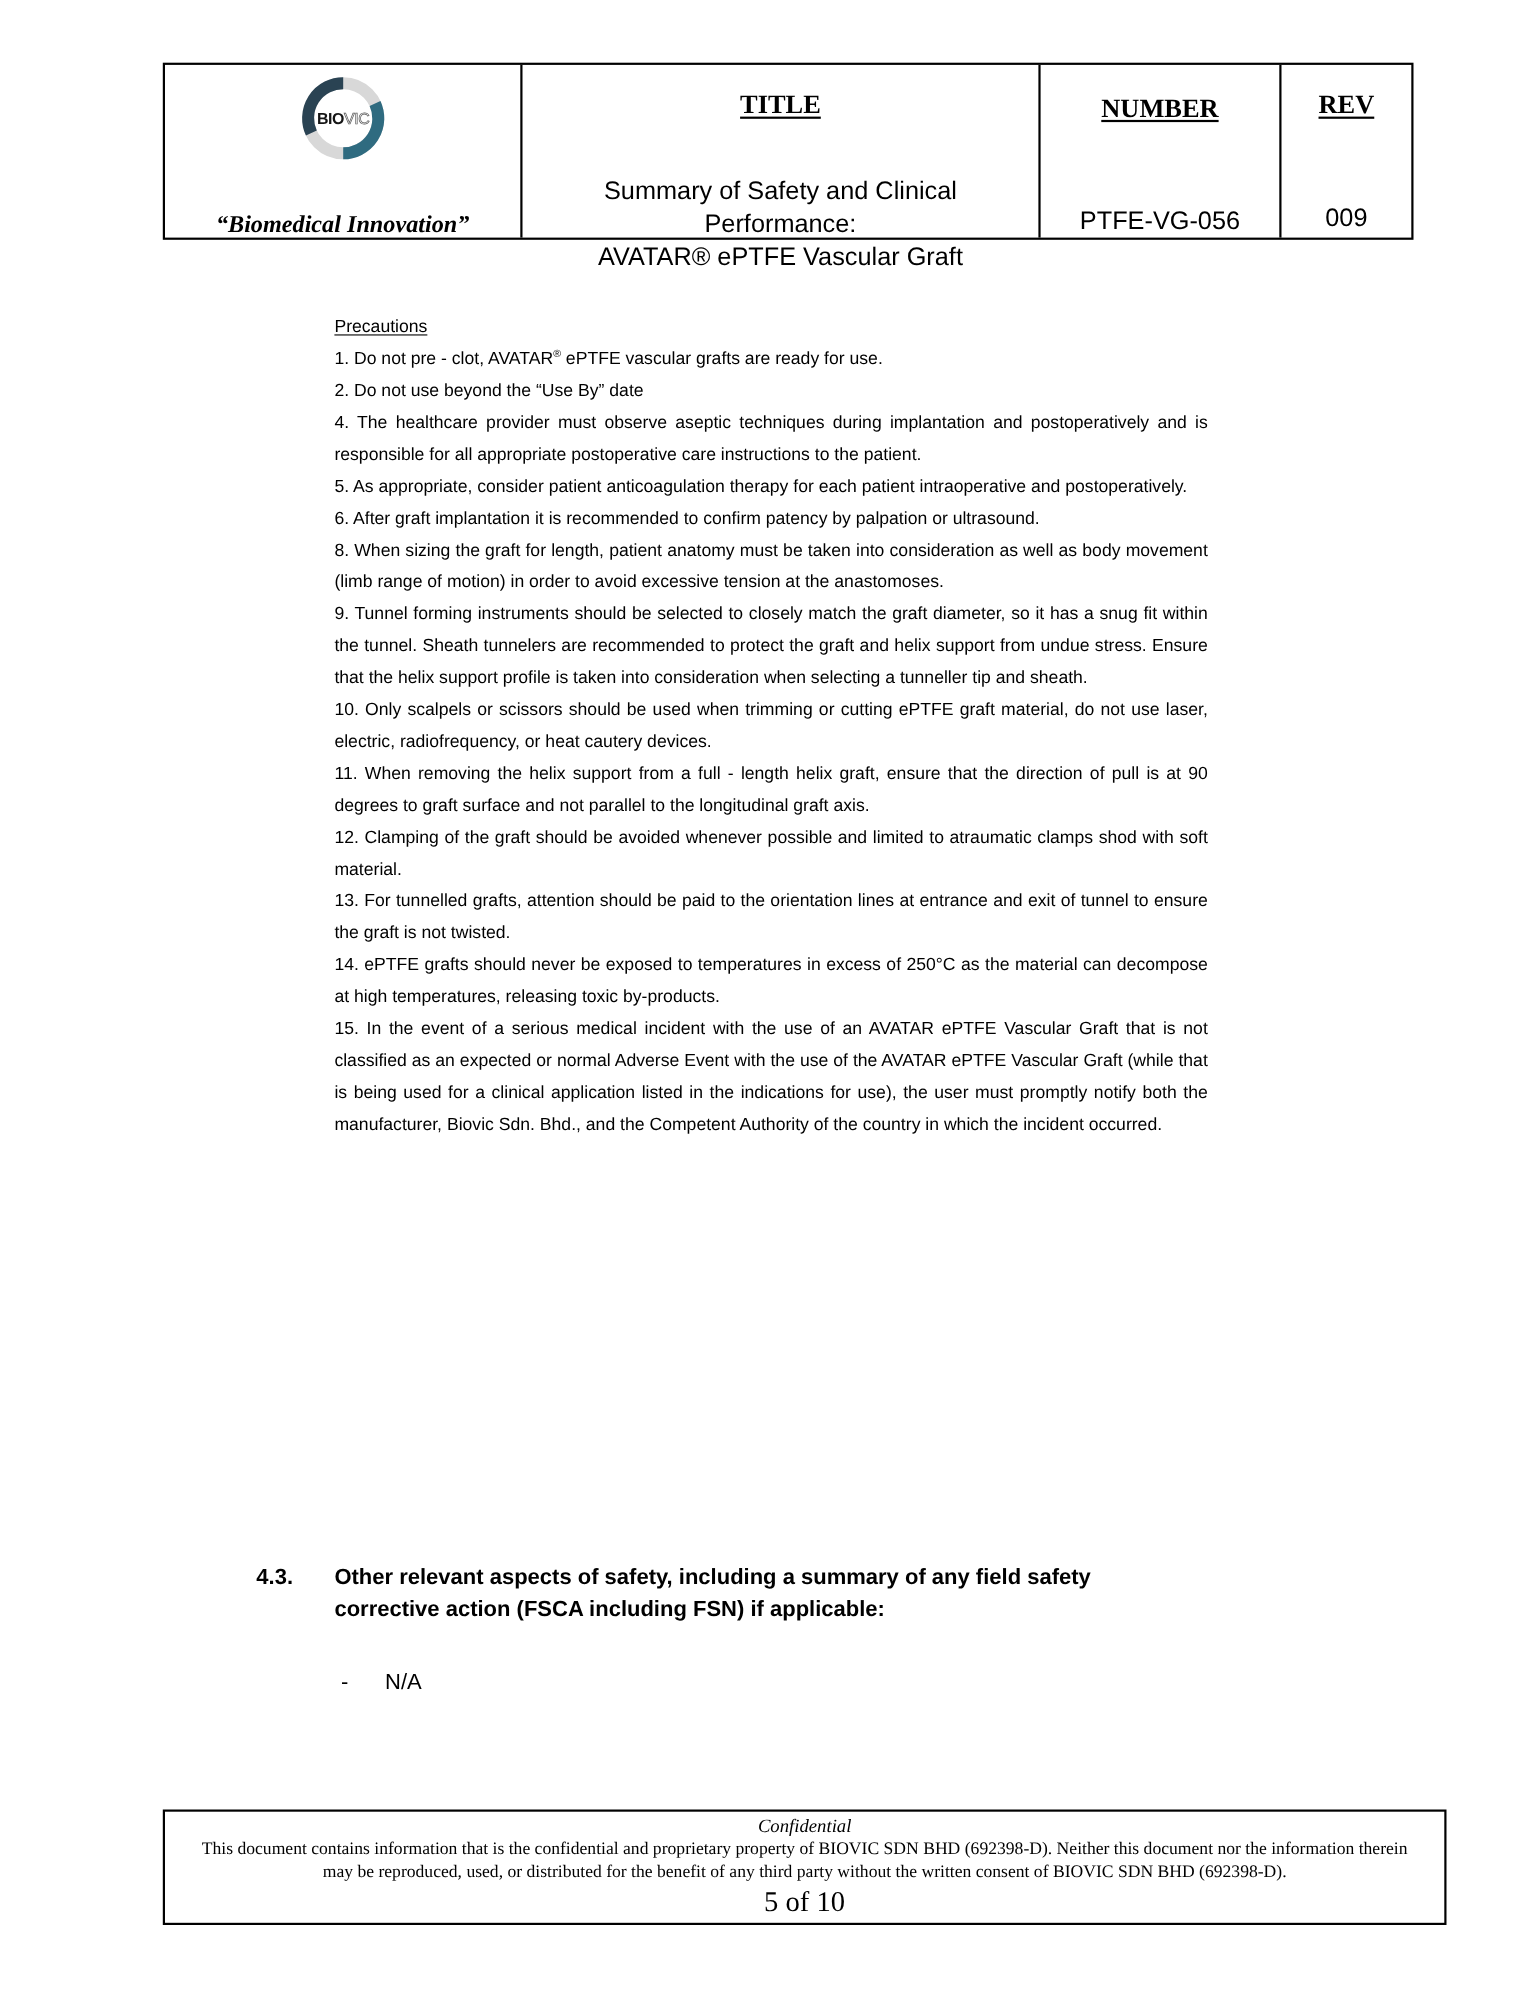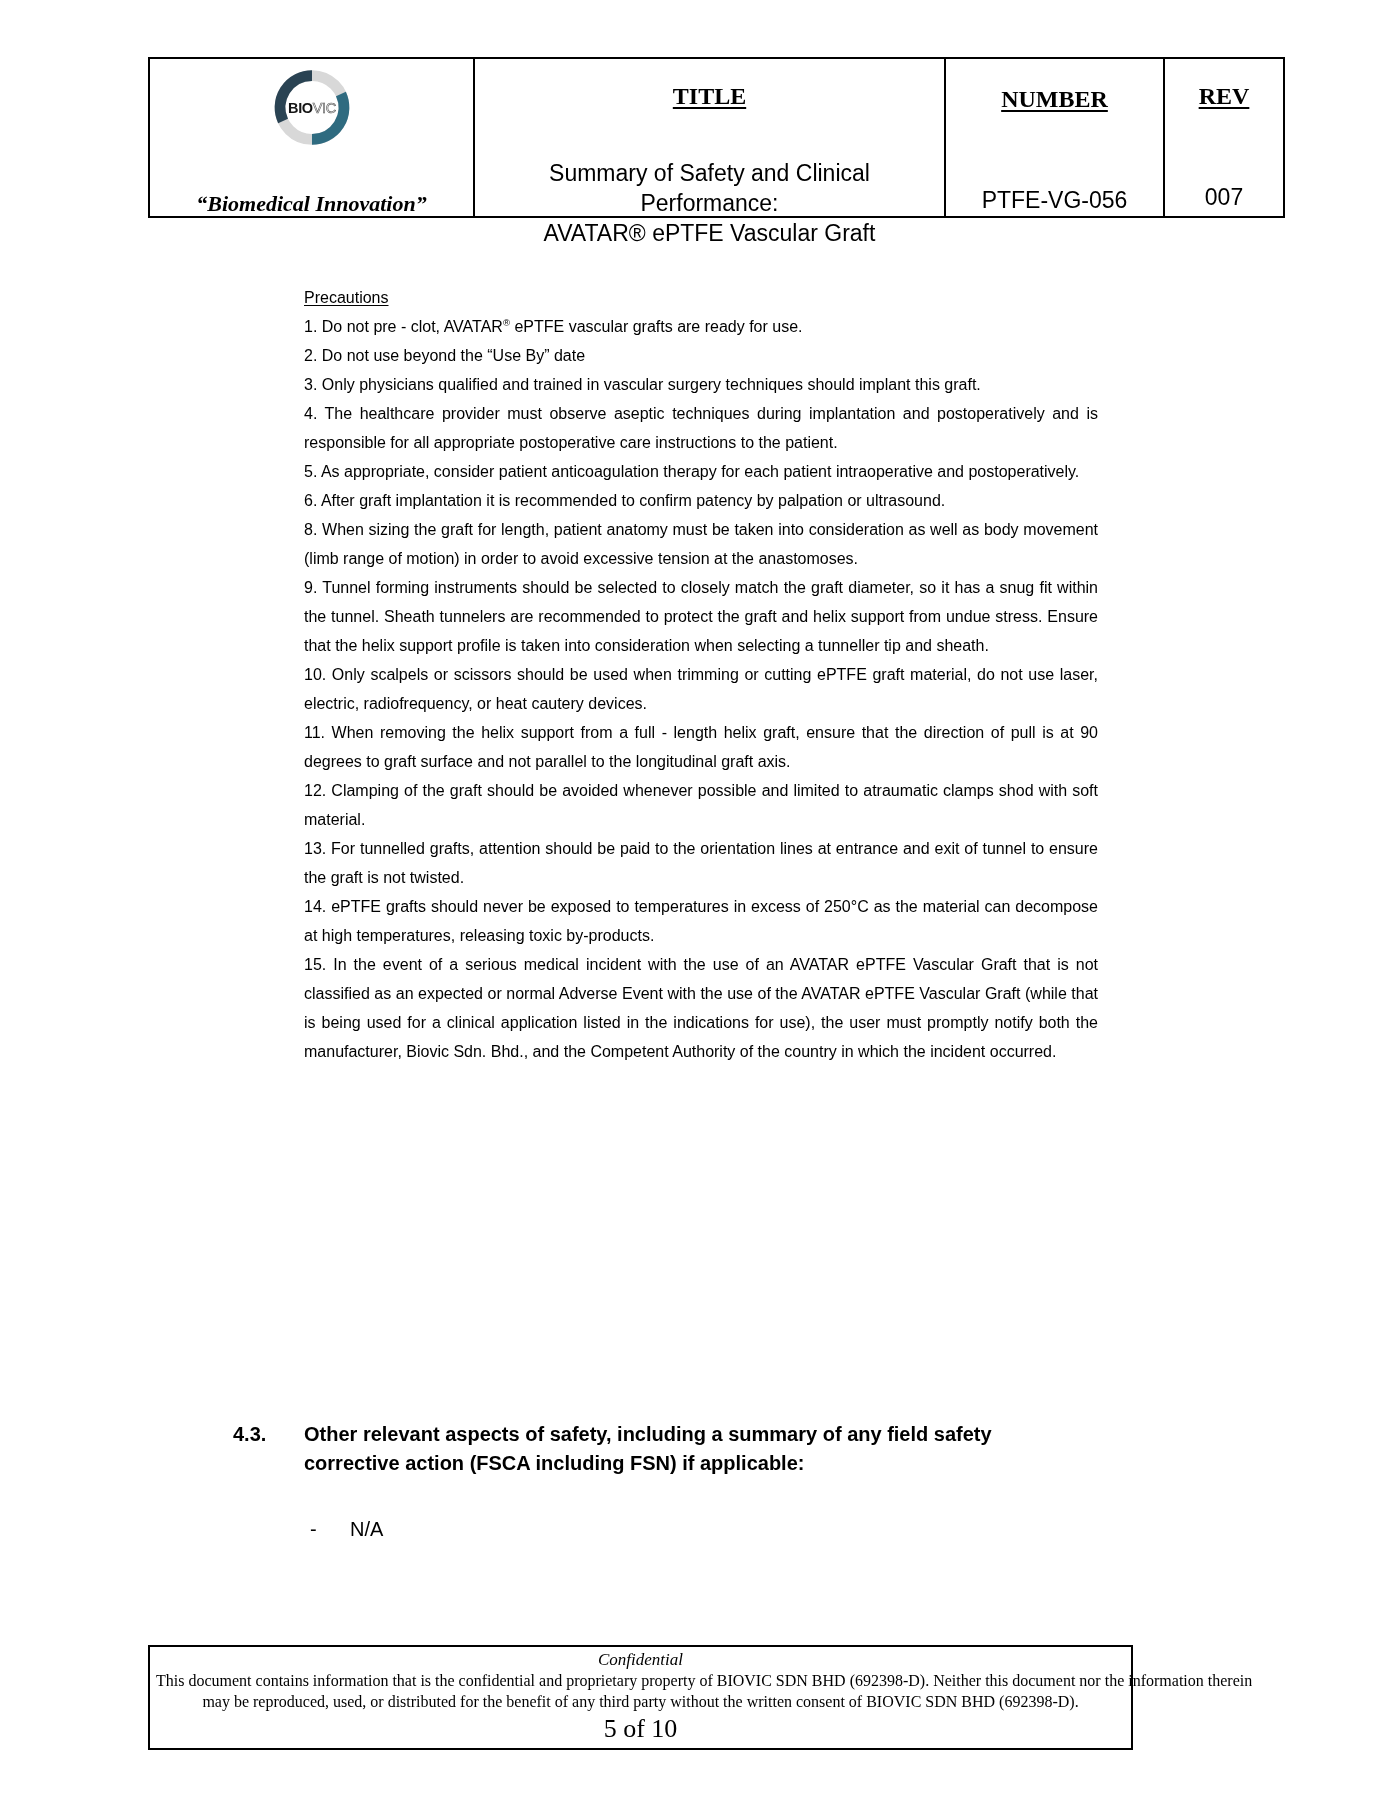--- a/index.html
+++ b/index.html
@@ -73,21 +73,21 @@
     font-family:"Liberation Sans","DejaVu Sans",sans-serif;
     font-size:20px;line-height:29px;
   }
   .section-head{display:flex;font-weight:bold;}
   .section-num{width:71px;flex:none;}
   .na-row{margin-top:37px;margin-left:77px;display:flex;}
   .na-dash{width:40px;flex:none;}
 
   
   .footer{
-    position:absolute;left:148px;top:1645px;width:985px;
+    position:absolute;left:148px;top:1645px;width:1167px;
     border:2px solid #000;box-sizing:border-box;
     background:#fff;text-align:center;
     font-family:"Liberation Serif","DejaVu Serif",serif;
     padding:3px 6px 4px 6px;
   }
   .footer .confidential{font-style:italic;font-size:17px;line-height:20px;}
   .footer .fline{font-size:16px;line-height:21px;white-space:nowrap;}
   .footer .pagenum{font-size:26px;line-height:31px;margin-top:1px;}
 </style>
 </head>
@@ -119,31 +119,30 @@
       </div>
     </div>
 
     <div class="cell cell-number">
       <div class="hdr-label">NUMBER</div>
       <div class="cell-value">PTFE-VG-056</div>
     </div>
 
     <div class="cell cell-rev">
       <div class="hdr-label">REV</div>
-      <div class="cell-value">007</div>
+      <div class="cell-value">009</div>
     </div>
 
   </div>
 
   <div class="content">
     <div class="precautions-heading">Precautions</div>
     <div>
         <p class="item">1. Do not pre - clot, AVATAR<sup>®</sup> ePTFE vascular grafts are ready for use.</p>
         <p class="item">2. Do not use beyond the “Use By” date</p>
-        <p class="item">3. Only physicians qualified and trained in vascular surgery techniques should implant this graft.</p>
         <p class="item">4. The healthcare provider must observe aseptic techniques during implantation and postoperatively and is responsible for all appropriate postoperative care instructions to the patient.</p>
         <p class="item">5. As appropriate, consider patient anticoagulation therapy for each patient intraoperative and postoperatively.</p>
         <p class="item">6. After graft implantation it is recommended to confirm patency by palpation or ultrasound.</p>
         <p class="item">8. When sizing the graft for length, patient anatomy must be taken into consideration as well as body movement (limb range of motion) in order to avoid excessive tension at the anastomoses.</p>
         <p class="item">9. Tunnel forming instruments should be selected to closely match the graft diameter, so it has a snug fit within the tunnel. Sheath tunnelers are recommended to protect the graft and helix support from undue stress. Ensure that the helix support profile is taken into consideration when selecting a tunneller tip and sheath.</p>
         <p class="item">10. Only scalpels or scissors should be used when trimming or cutting ePTFE graft material, do not use laser, electric, radiofrequency, or heat cautery devices.</p>
         <p class="item">11. When removing the helix support from a full - length helix graft, ensure that the direction of pull is at 90 degrees to graft surface and not parallel to the longitudinal graft axis.</p>
         <p class="item">12. Clamping of the graft should be avoided whenever possible and limited to atraumatic clamps shod with soft material.</p>
         <p class="item">13. For tunnelled grafts, attention should be paid to the orientation lines at entrance and exit of tunnel to ensure the graft is not twisted.</p>
         <p class="item">14. ePTFE grafts should never be exposed to temperatures in excess of 250°C as the material can decompose at high temperatures, releasing toxic by-products.</p>

